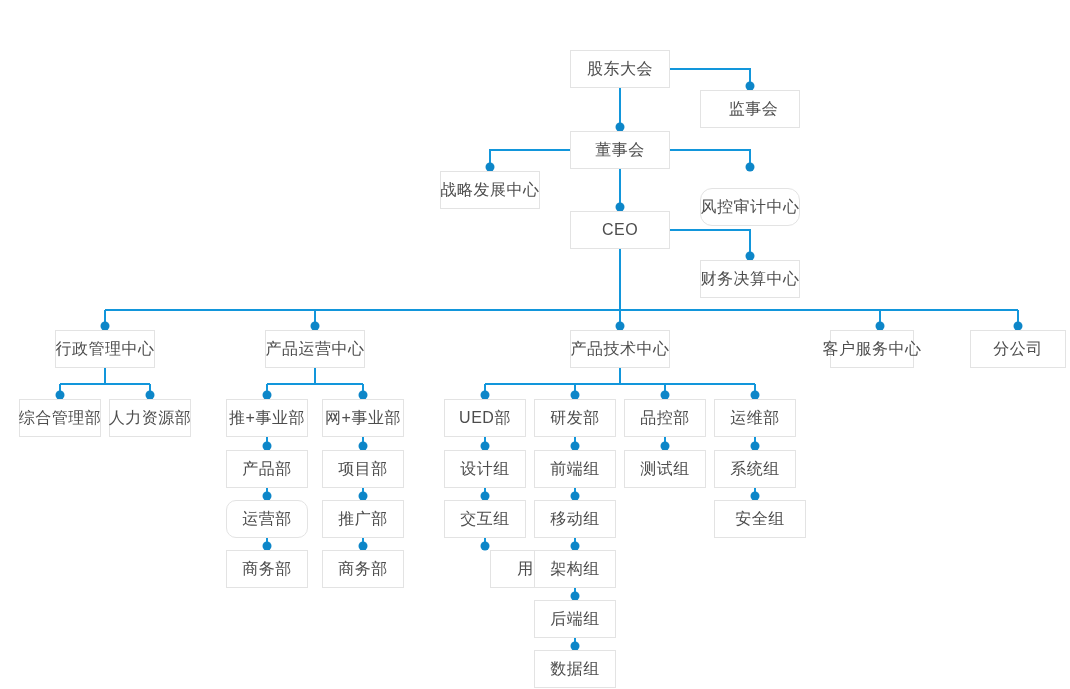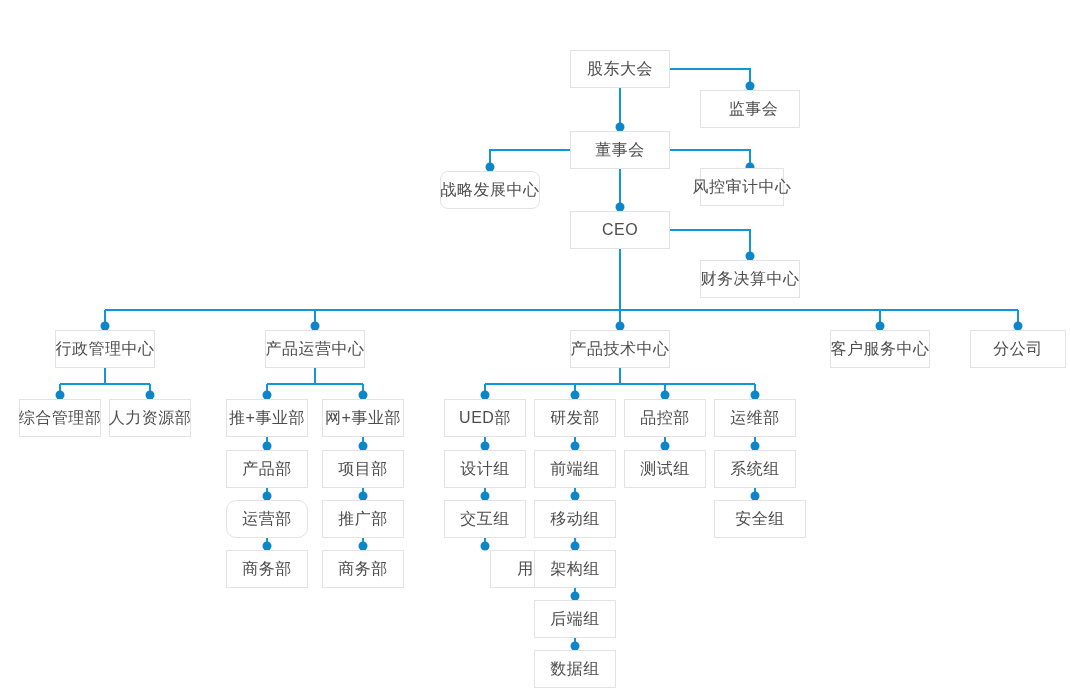--- a/index.html
+++ b/index.html
@@ -130,28 +130,28 @@
       <polyline points="665,437 665,450" class="edge"></polyline>
       <circle cx="665" cy="446" r="4.5" class="dot"></circle>
       <polyline points="755,437 755,450" class="edge"></polyline>
       <circle cx="755" cy="446" r="4.5" class="dot"></circle>
       <polyline points="755,488 755,500" class="edge"></polyline>
       <circle cx="755" cy="496" r="4.5" class="dot"></circle>
     </svg>
     <div class="node" style="left: 570px; top: 50px; width: 100px; height: 38px;">股东大会</div>
     <div class="node" style="left: 700px; top: 90px; width: 100px; height: 38px; padding-left: 7px;">监事会</div>
     <div class="node" style="left: 570px; top: 131px; width: 100px; height: 38px;">董事会</div>
-    <div class="node" style="left: 440px; top: 171px; width: 100px; height: 38px; border-radius: 8px;">战略发展中心</div>
-    <div class="node" style="left: 700px; top: 168px; width: 84px; height: 38px;">风控审计中心</div>
+    <div class="node" style="left: 440px; top: 171px; width: 100px; height: 38px;">战略发展中心</div>
+    <div class="node" style="left: 700px; top: 188px; width: 100px; height: 38px; border-radius: 12px;">风控审计中心</div>
     <div class="node" style="left: 570px; top: 211px; width: 100px; height: 38px;">CEO</div>
     <div class="node" style="left: 700px; top: 260px; width: 100px; height: 38px;">财务决算中心</div>
     <div class="node" style="left: 55px; top: 330px; width: 100px; height: 38px;">行政管理中心</div>
     <div class="node" style="left: 265px; top: 330px; width: 100px; height: 38px;">产品运营中心</div>
     <div class="node" style="left: 570px; top: 330px; width: 100px; height: 38px;">产品技术中心</div>
-    <div class="node" style="left: 830px; top: 330px; width: 100px; height: 38px; font-family: Liberation Serif, serif;">客户服务中心</div>
+    <div class="node" style="left: 830px; top: 330px; width: 84px; height: 38px; font-family: Liberation Serif, serif;">客户服务中心</div>
     <div class="node" style="left: 970px; top: 330px; width: 96px; height: 38px;">分公司</div>
     <div class="node" style="left: 19px; top: 399px; width: 82px; height: 38px;">综合管理部</div>
     <div class="node" style="left: 109px; top: 399px; width: 82px; height: 38px;">人力资源部</div>
     <div class="node" style="left: 226px; top: 399px; width: 82px; height: 38px;">推+事业部</div>
     <div class="node" style="left: 322px; top: 399px; width: 82px; height: 38px;">网+事业部</div>
     <div class="node" style="left: 444px; top: 399px; width: 82px; height: 38px;">UED部</div>
     <div class="node" style="left: 534px; top: 399px; width: 82px; height: 38px;">研发部</div>
     <div class="node" style="left: 624px; top: 399px; width: 82px; height: 38px;">品控部</div>
     <div class="node" style="left: 714px; top: 399px; width: 82px; height: 38px;">运维部</div>
     <div class="node" style="left: 226px; top: 450px; width: 82px; height: 38px;">产品部</div>

